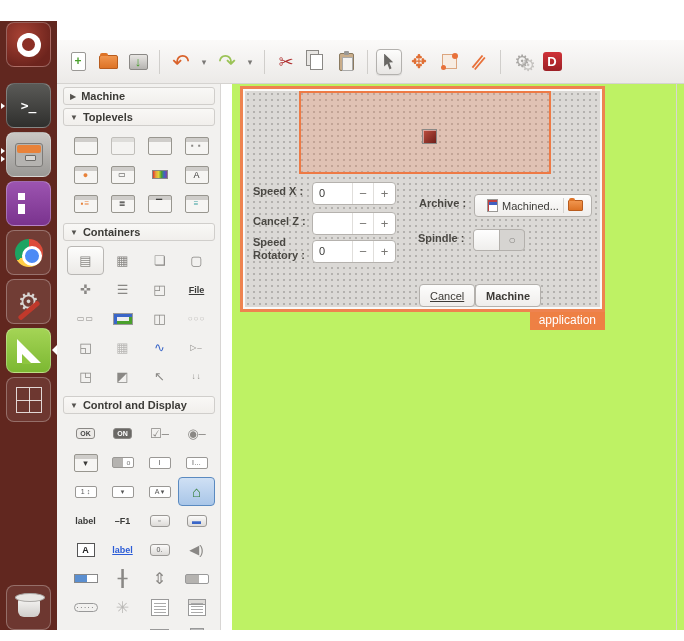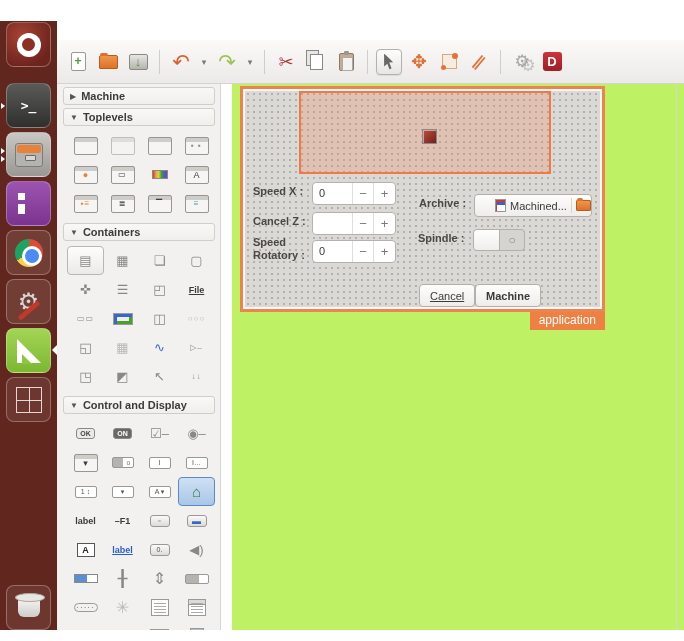--- a/index.html
+++ b/index.html
@@ -141,21 +141,21 @@
     background:rgba(238,126,78,.25);}
   .broken-img{position:absolute;left:121px;top:36px;width:15px;height:15px;border:1px solid #8a8885;
     background:linear-gradient(135deg,#c05040,#6e1f1a);box-shadow:inset 1px 1px 0 rgba(255,255,255,.5);}
   .flabel{position:absolute;font-size:11px;font-weight:bold;color:#4a4843;white-space:pre-line;line-height:13px;}
   .spin{position:absolute;display:flex;background:#fff;border:1px solid #b5b2ae;border-radius:4px;height:23px;width:84px;overflow:hidden;}
   .spin .val{width:39px;font-size:11px;color:#3a3a38;padding:4px 0 0 6px;}
   .spin .seg{width:22px;border-left:1px solid #e0dedb;display:flex;align-items:center;justify-content:center;color:#7a7875;font-size:13px;}
   .gbtn{position:absolute;height:23px;background:linear-gradient(#fdfdfc,#efedeb);border:1px solid #b3b0ac;
     border-radius:4px;font-size:11px;color:#3c3a36;display:flex;align-items:center;justify-content:center;padding:0 10px;}
   .filebtn{position:absolute;left:231px;top:105px;width:118px;height:23px;background:linear-gradient(#fdfdfc,#efedeb);
-    border:1px solid #b3b0ac;border-radius:4px;display:flex;align-items:center;gap:4px;padding:0 20px;}
+    border:1px solid #b3b0ac;border-radius:4px;display:flex;align-items:center;gap:4px;padding:0 12px;}
   .filebtn .doc{width:11px;height:13px;background:#fff;border:1px solid #9a9895;
     box-shadow:inset 2px 3px 0 -1px #c04040,inset 2px 6px 0 -1px #4060c0;flex:0 0 auto;}
   .filebtn .ftext{font-size:11px;color:#3c3b37;flex:1;}
   .filebtn .fsep{width:1px;height:15px;background:#d5d3d0;flex:0 0 auto;}
   .filebtn .folder{width:15px;height:11px;background:linear-gradient(#f0954e,#dd7326);border:1px solid #b85c1e;
     border-radius:1px;position:relative;flex:0 0 auto;}
   .filebtn .folder::before{content:"";position:absolute;left:0;top:-3px;width:6px;height:3px;background:#dd7326;border-radius:2px 2px 0 0;}
   .switch{position:absolute;left:230px;top:140px;width:52px;height:22px;border:1px solid #b3b0ac;border-radius:4px;background:#d6d4d1;display:flex;overflow:hidden;}
   .switch .handle{width:26px;background:linear-gradient(#fefefe,#efeeec);border-right:1px solid #b3b0ac;border-radius:3px 0 0 3px;}
   .switch .trough{flex:1;display:flex;align-items:center;justify-content:center;color:#8a8885;font-size:12px;}

